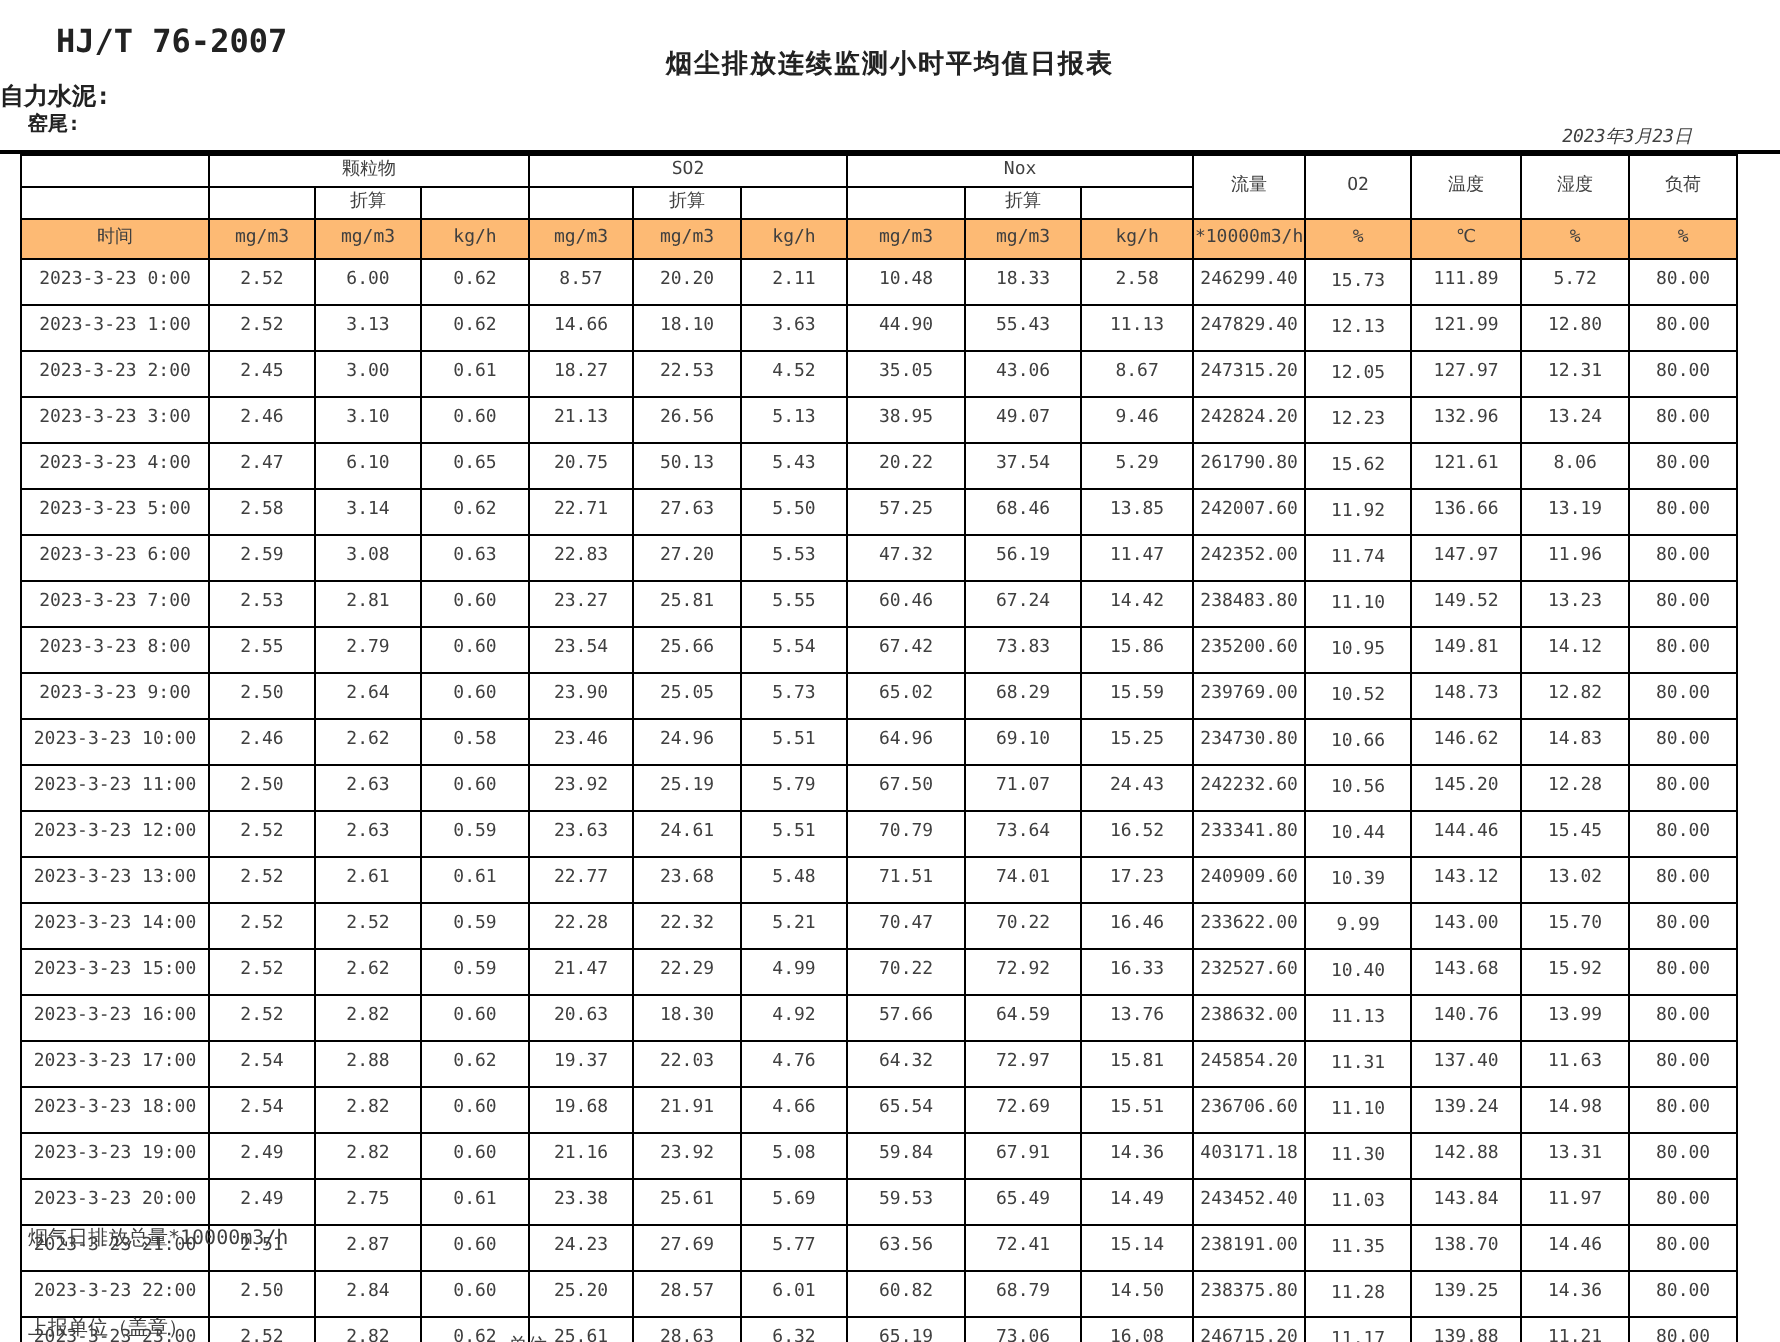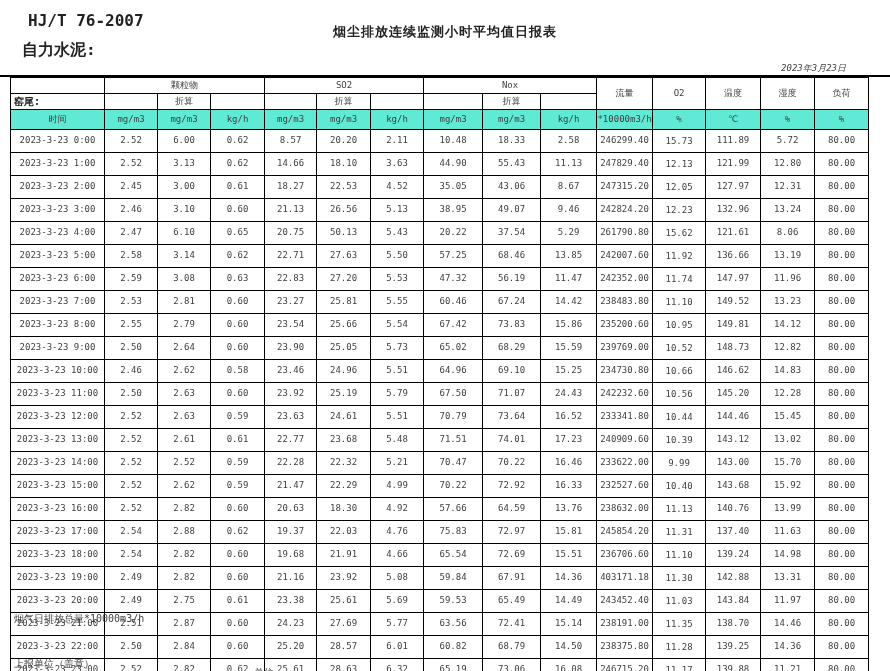--- a/index.html
+++ b/index.html
@@ -4,38 +4,38 @@
 <style>
   html,body{margin:0;padding:0;}
   body{
     width:890px;height:671px;background:#ffffff;position:relative;
     font-family:"DejaVu Sans Mono","DejaVu Sans",sans-serif;
     color:#3f3f3f;overflow:hidden;
   }
   .std-code{position:absolute;left:28px;top:11px;font-size:16px;font-weight:bold;color:#222;}
   .doc-title{position:absolute;left:0;top:23px;width:890px;text-align:center;
     font-size:13px;font-weight:bold;color:#222;letter-spacing:1px;}
-  .company{position:absolute;left:22px;top:40px;font-size:16px;font-weight:bold;color:#222;}
-  .station{position:absolute;left:14px;top:55px;font-size:10px;font-weight:bold;color:#222;margin-top:40px;}
+  .company{position:absolute;left:0;top:40px;font-size:12px;font-weight:bold;color:#222;}
+  .station{position:absolute;left:14px;top:55px;font-size:10px;font-weight:bold;color:#222;}
   .report-date{position:absolute;right:44px;top:62px;font-size:9px;color:#3f3f3f;font-style:italic;}
   .top-rule{position:absolute;left:0;top:75px;width:890px;height:2px;background:#000;}
 
   table.report{
     position:absolute;left:10px;top:77px;width:856px;
     border-collapse:collapse;table-layout:fixed;
   }
   table.report th, table.report td{
     border:1px solid #000;padding:0;margin:0;
     font-size:9px;font-weight:normal;color:#3f3f3f;
     text-align:center;white-space:nowrap;overflow:hidden;
     height:15px;line-height:15px;
     font-family:"DejaVu Sans Mono","DejaVu Sans",sans-serif;
   }
   table.report thead tr.units th{
-    background:#5eead4;height:19px;line-height:19px;
+    background:#fdba74;height:19px;line-height:19px;
   }
   table.report tbody td{height:15.4px;line-height:15.4px;}
   table.report tbody td.o2cell{line-height:22px;}
 
   .foot-line1{position:absolute;left:14px;top:612px;font-size:10px;color:#3f3f3f;}
   .foot-line2{position:absolute;left:14px;top:657px;font-size:10px;color:#3f3f3f;}
   .foot-unit{position:absolute;left:233px;top:666px;font-size:10px;color:#3f3f3f;margin-left:21px;}
 </style>
 </head>
 <body>
@@ -398,21 +398,21 @@
         <td>80.00</td>
       </tr>
       <tr>
         <td>2023-3-23 17:00</td>
         <td>2.54</td>
         <td>2.88</td>
         <td>0.62</td>
         <td>19.37</td>
         <td>22.03</td>
         <td>4.76</td>
-        <td>75.83</td>
+        <td>64.32</td>
         <td>72.97</td>
         <td>15.81</td>
         <td>245854.20</td>
         <td class="o2cell">11.31</td>
         <td>137.40</td>
         <td>11.63</td>
         <td>80.00</td>
       </tr>
       <tr>
         <td>2023-3-23 18:00</td>

